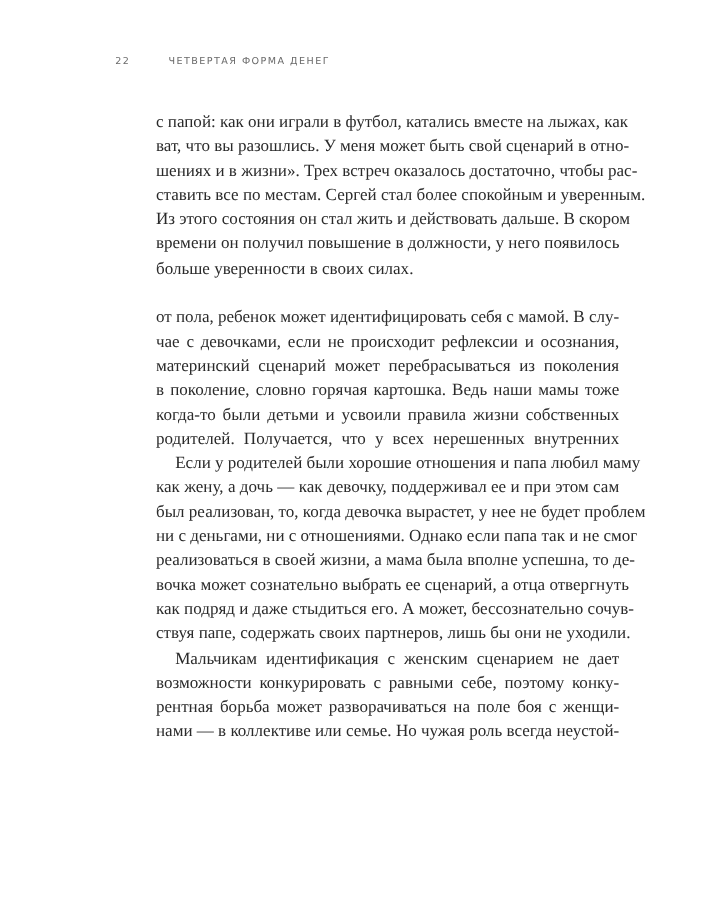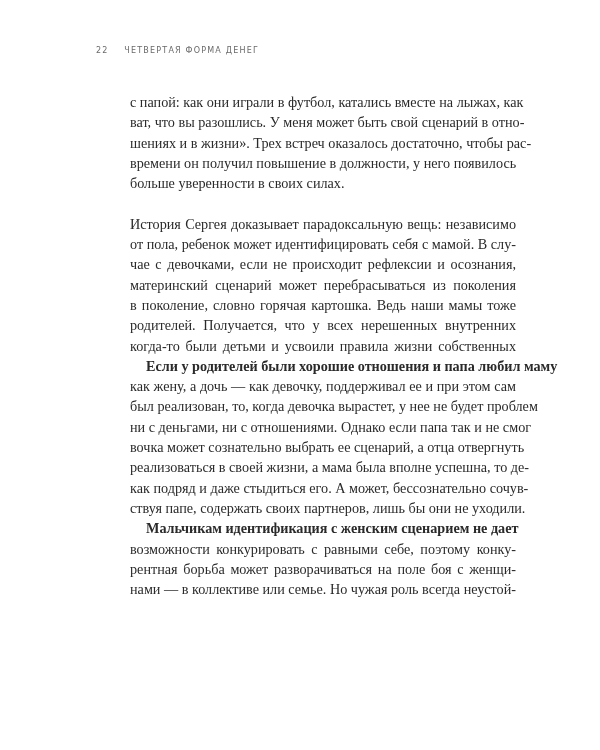--- a/index.html
+++ b/index.html
@@ -2,64 +2,65 @@
 <html><head>
 <meta charset="utf-8">
 <style>
   html, body { margin: 0; padding: 0; background: #ffffff; }
   body { width: 600px; height: 750px; position: relative; overflow: hidden; }
   .running-head {
     position: absolute; top: 46px; left: 96px;
     font-family: "DejaVu Sans", sans-serif; font-size: 8px; letter-spacing: 1.2px;
     color: #6a6a6a; text-transform: uppercase;
   }
-  .running-head .pg { margin-right: 12px; }
+  .running-head .pg { margin-right: 28px; }
   .body-text {
     position: absolute; left: 130px; top: 92px; width: 386px;
     font-family: "Liberation Serif", serif; font-size: 14.2px; line-height: 20.3px;
     color: #2a2a2a;
   }
   .line { display: block; white-space: nowrap; text-align: justify; text-align-last: justify; }
   .line.last { text-align-last: left; }
-  .line.indent { padding-left: 16px; font-weight: bold; }
+  .line.indent { padding-left: 16px; }
   .gap { height: 20.3px; }
 </style>
 </head>
 <body>
 
 <div class="running-head">
   <span class="pg">22</span>
   <span>ЧЕТВЕРТАЯ ФОРМА ДЕНЕГ</span>
 </div>
 
 <div class="body-text">
   <div>
     <span class="line">с папой: как они играли в футбол, катались вместе на лыжах, как</span>
     <span class="line">ват, что вы разошлись. У меня может быть свой сценарий в отно-</span>
     <span class="line">шениях и в жизни». Трех встреч оказалось достаточно, чтобы рас-</span>
+    <span class="line">ставить все по местам. Сергей стал более спокойным и уверенным.</span>
+    <span class="line">Из этого состояния он стал жить и действовать дальше. В скором</span>
     <span class="line">времени он получил повышение в должности, у него появилось</span>
     <span class="line last">больше уверенности в своих силах.</span>
   </div>
   <div class="gap"></div>
   <div>
-    <span class="line">История Сергея доказывает парадоксальную вещь: независимо</span>
     <span class="line">от пола, ребенок может идентифицировать себя с мамой. В слу-</span>
     <span class="line">чае с девочками, если не происходит рефлексии и осознания,</span>
     <span class="line">материнский сценарий может перебрасываться из поколения</span>
     <span class="line">в поколение, словно горячая картошка. Ведь наши мамы тоже</span>
+    <span class="line">когда-то были детьми и усвоили правила жизни собственных</span>
     <span class="line">родителей. Получается, что у всех нерешенных внутренних</span>
-    <span class="line">когда-то были детьми и усвоили правила жизни собственных</span>
   </div>
   <div>
     <span class="line indent">Если у родителей были хорошие отношения и папа любил маму</span>
     <span class="line">как жену, а дочь — как девочку, поддерживал ее и при этом сам</span>
     <span class="line">был реализован, то, когда девочка вырастет, у нее не будет проблем</span>
     <span class="line">ни с деньгами, ни с отношениями. Однако если папа так и не смог</span>
+    <span class="line">реализоваться в своей жизни, а мама была вполне успешна, то де-</span>
     <span class="line">вочка может сознательно выбрать ее сценарий, а отца отвергнуть</span>
-    <span class="line">реализоваться в своей жизни, а мама была вполне успешна, то де-</span>
     <span class="line">как подряд и даже стыдиться его. А может, бессознательно сочув-</span>
     <span class="line last">ствуя папе, содержать своих партнеров, лишь бы они не уходили.</span>
   </div>
   <div>
     <span class="line indent">Мальчикам идентификация с женским сценарием не дает</span>
     <span class="line">возможности конкурировать с равными себе, поэтому конку-</span>
     <span class="line">рентная борьба может разворачиваться на поле боя с женщи-</span>
     <span class="line">нами — в коллективе или семье. Но чужая роль всегда неустой-</span>
 
   </div>

